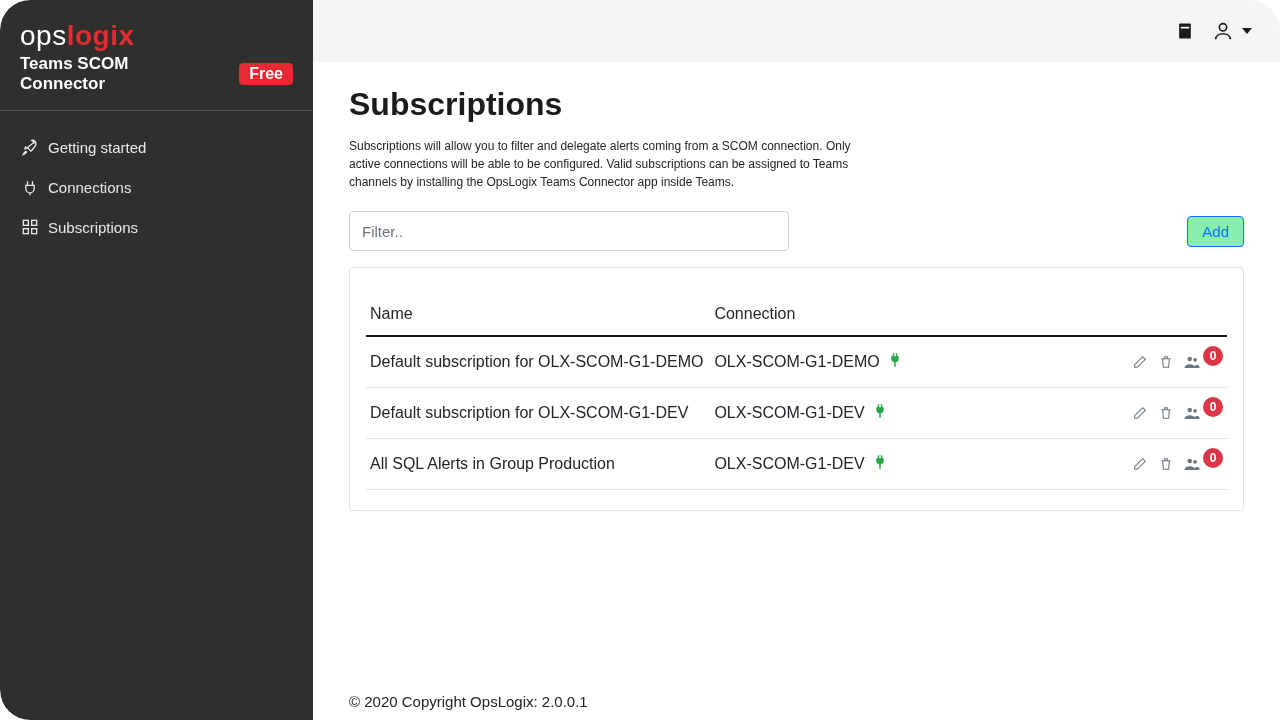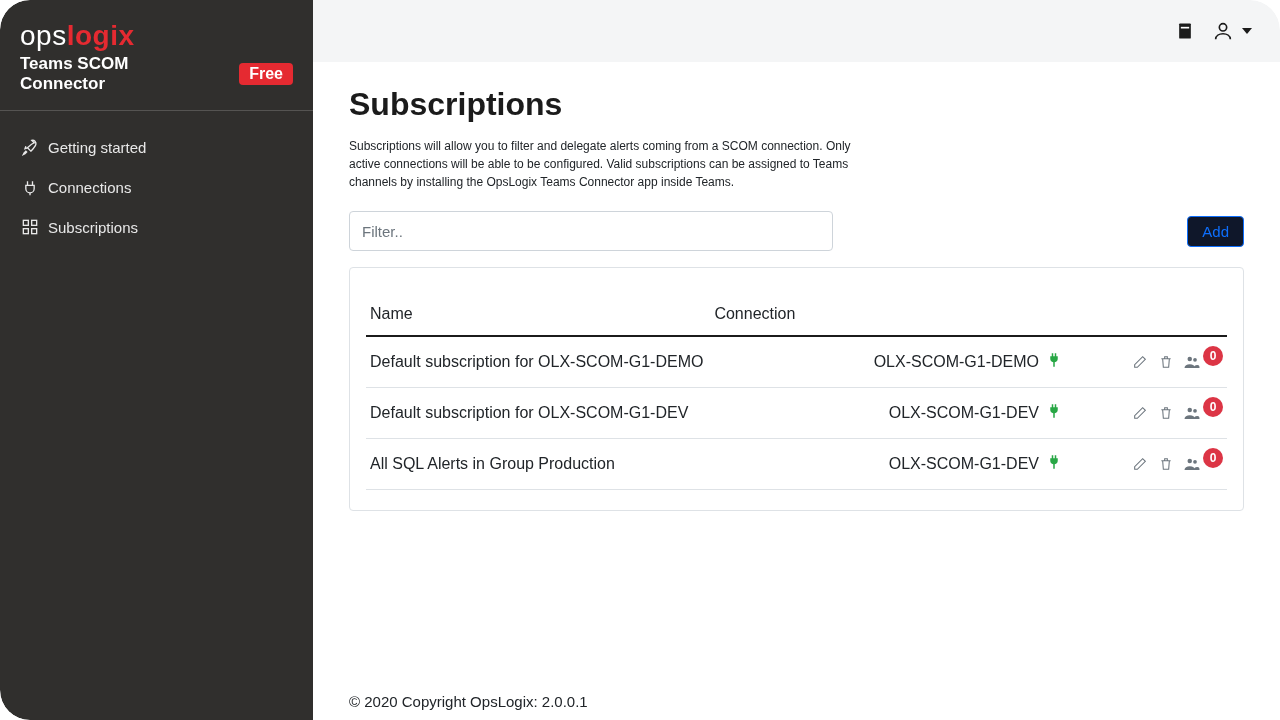--- a/index.html
+++ b/index.html
@@ -40,35 +40,35 @@
   .user-menu { display: flex; align-items: center; gap: 4px; cursor: pointer; }
   .user-menu svg { width: 22px; height: 22px; }
   .caret { width: 0; height: 0; border-left: 5px solid transparent; border-right: 5px solid transparent; border-top: 6px solid #1b1b1b; margin-left: 4px; }
 
   .content { padding: 24px 36px 0 36px; flex: 1; overflow: auto; }
   h1 { font-size: 32px; font-weight: 700; color: #1b1b1b; margin-bottom: 14px; }
   .intro { font-size: 12px; color: #212529; max-width: 520px; line-height: 1.5; margin-bottom: 20px; }
 
   .toolbar { display: flex; align-items: center; justify-content: space-between; margin-bottom: 16px; }
   .filter-input {
-    width: 484px; height: 40px; border: 1px solid #ced4da; border-radius: 4px;
+    width: 440px; height: 40px; border: 1px solid #ced4da; border-radius: 4px;
     padding: 12px 12px; font-size: 15px; color: #495057;
   }
   .filter-input::placeholder { color: #6c757d; }
   .add-btn {
-    background: #0f172a; color: #0d6efd; border: 1px solid #0d6efd;
+    background: #86efac; color: #0d6efd; border: 1px solid #0d6efd;
     border-radius: 4px; padding: 6px 14px; font-size: 15px; cursor: pointer;
   }
 
   .table-card { border: 1px solid #dee2e6; border-radius: 4px; padding: 27px 16px 20px 16px; }
   table { width: 100%; border-collapse: collapse; }
   th { text-align: left; font-weight: 400; font-size: 16px; color: #212529; padding: 10px 4px 12px 4px; border-bottom: 2px solid #1b1b1b; }
   th.col-name { width: 40%; }
   td { padding: 14px 4px; font-size: 16px; color: #212529; border-bottom: 1px solid #dee2e6; vertical-align: middle; }
-  .conn-cell { display: flex; align-items: center; gap: 6px; justify-content: flex-end; }
+  .conn-cell { display: flex; align-items: center; gap: 6px; }
   .plug-icon { color: #28a745; }
   .actions { display: flex; align-items: center; gap: 8px; justify-content: flex-end; }
   .actions .act { width: 18px; height: 18px; color: #6c757d; cursor: pointer; display:flex; align-items:center; justify-content:center; }
   .count-badge {
     background: #dc3545; color: #fff; font-size: 12px; font-weight: 700;
     border-radius: 10px; min-width: 20px; height: 20px;
     display: inline-flex; align-items: center; justify-content: center;
     padding: 0 6px; margin-left: -6px; position: relative; top: -6px;
   }
 

